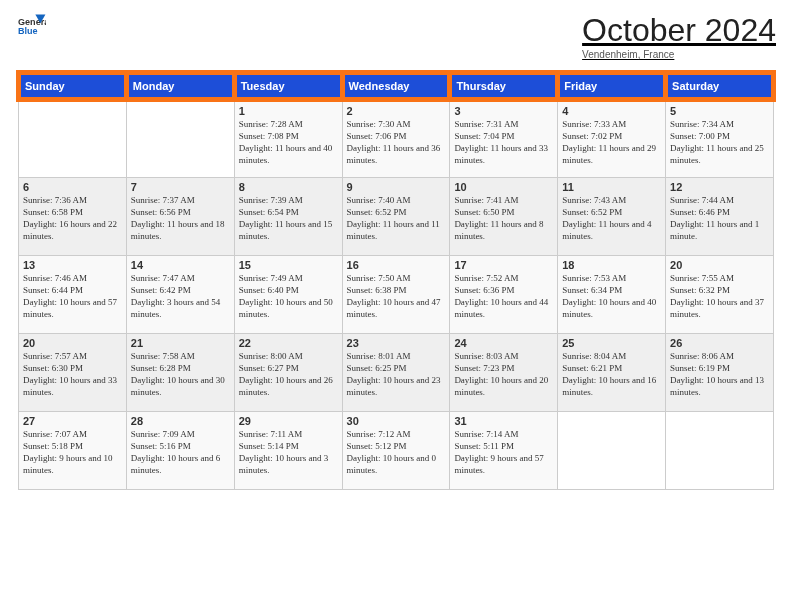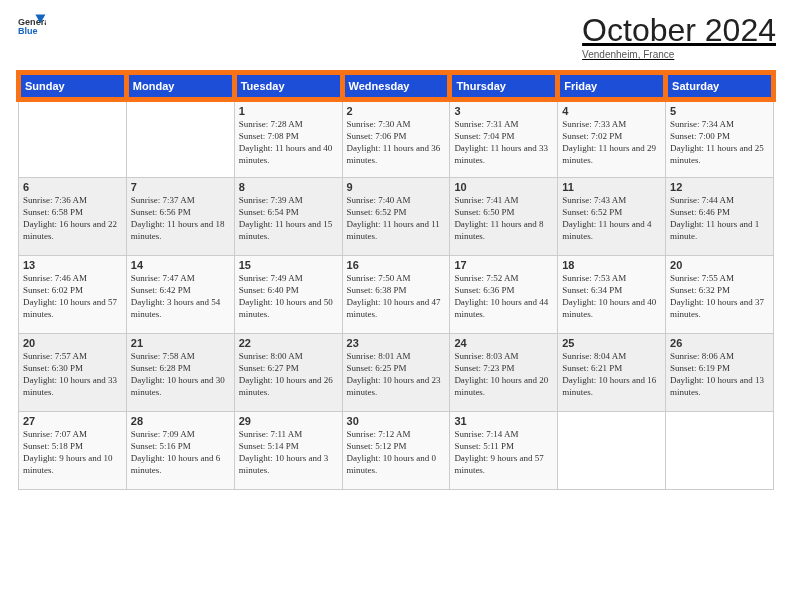--- a/index.html
+++ b/index.html
@@ -226,21 +226,21 @@
           <span>Sunset: 6:46 PM</span><br>
           <span>Daylight: 11 hours and 1 minute.</span>
         </div>
       </td>
         </tr>
         <tr>
           <td>
         <span class="day-num">13</span>
         <div class="day-info">
           <span>Sunrise: 7:46 AM</span><br>
-          <span>Sunset: 6:02 PM</span><br>
+          <span>Sunset: 6:44 PM</span><br>
           <span>Daylight: 10 hours and 57 minutes.</span>
         </div>
       </td>
           <td>
         <span class="day-num">14</span>
         <div class="day-info">
           <span>Sunrise: 7:47 AM</span><br>
           <span>Sunset: 6:42 PM</span><br>
           <span>Daylight: 3 hours and 54 minutes.</span>
         </div>

